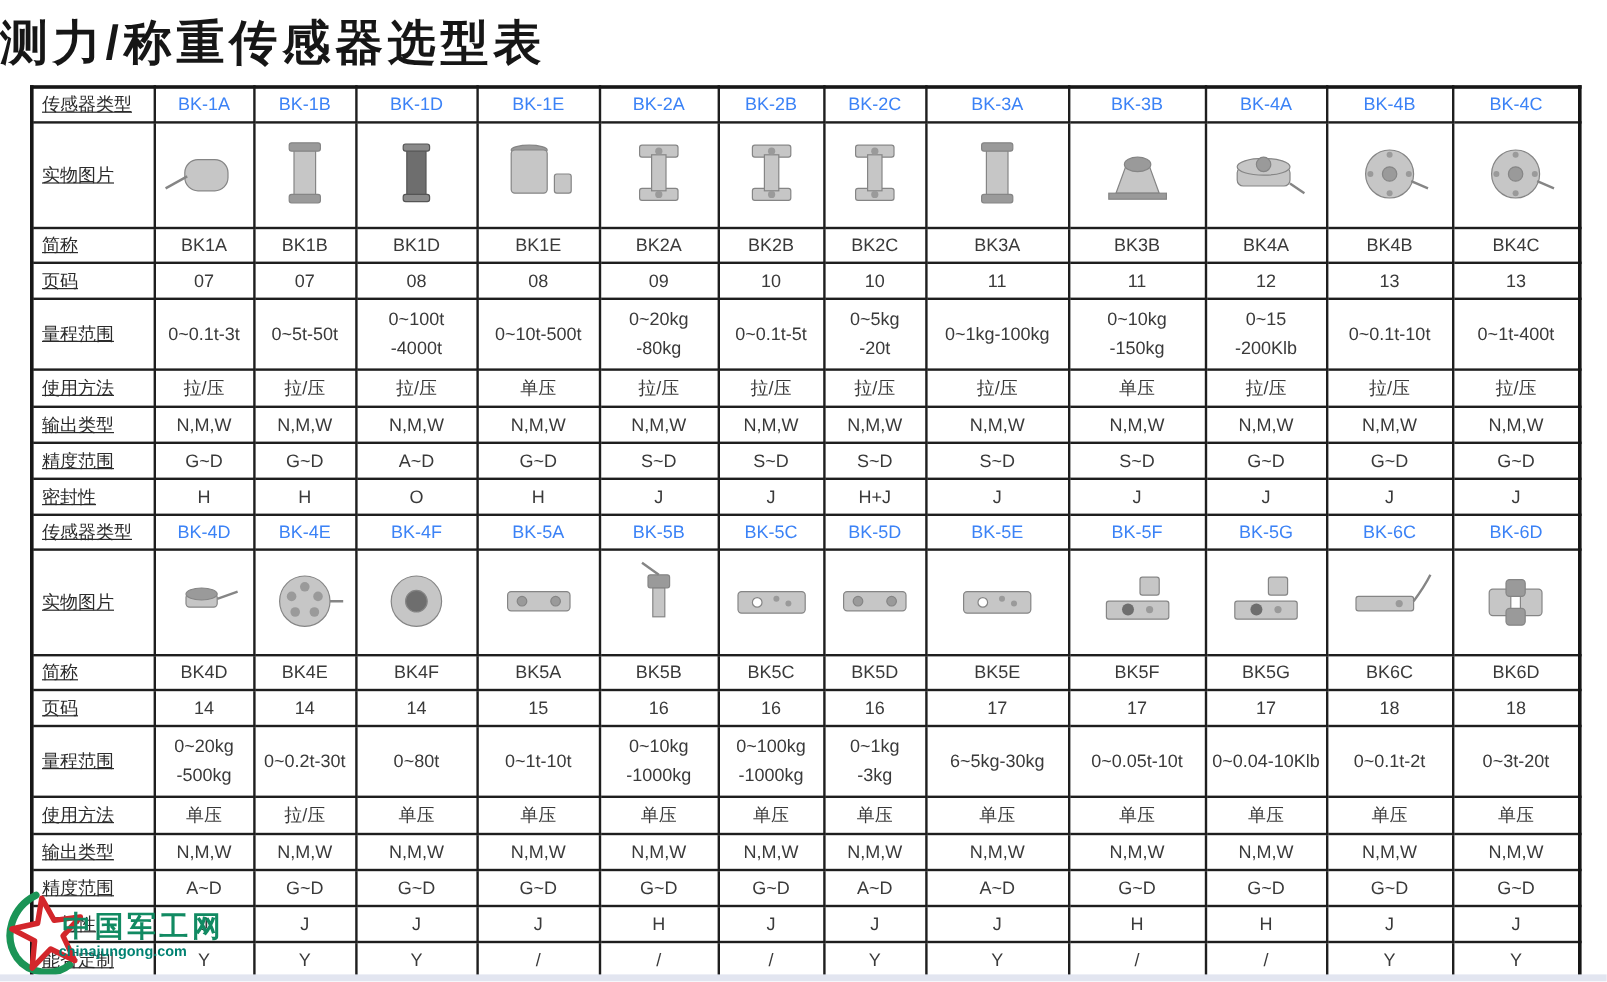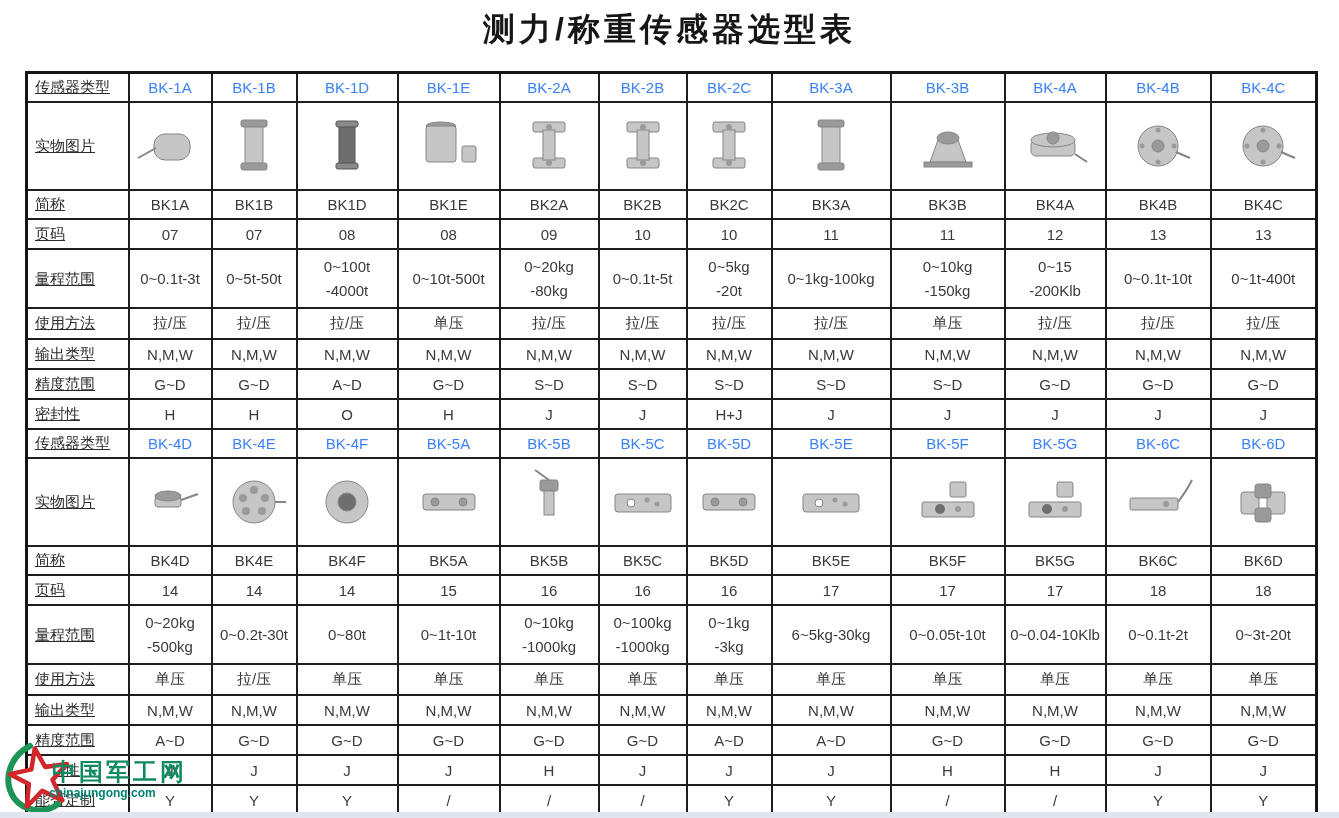--- a/index.html
+++ b/index.html
@@ -3,21 +3,21 @@
 <meta charset="utf-8">
 <style>
   html,body{margin:0;padding:0;}
   body{
     width:1339px;height:818px;position:relative;overflow:hidden;
     background:#ffffff;
     font-family:"Liberation Sans","DejaVu Sans",sans-serif;
   }
   .page-title{
     position:absolute;top:8px;left:0;width:100%;
-    text-align:center;font-size:32px;font-weight:bold;color:#161616;
+    text-align:left;font-size:40px;font-weight:bold;color:#161616;
     letter-spacing:4px;
   }
   table.sel{
     position:absolute;left:25px;top:71px;
     border-collapse:collapse;table-layout:fixed;
     border:3px solid #161616;
   }
   table.sel td{
     border:2px solid #1e1e1e;
     text-align:center;vertical-align:middle;

